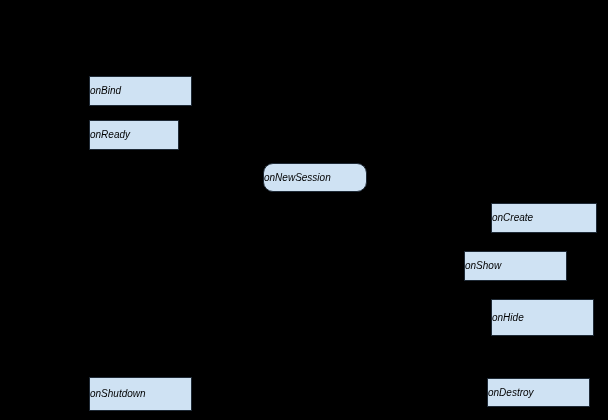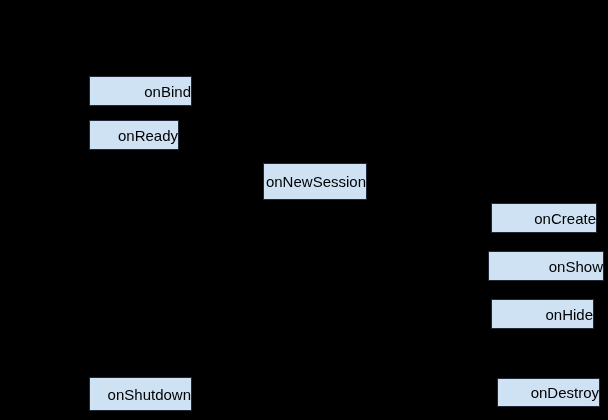--- a/index.html
+++ b/index.html
@@ -16,37 +16,38 @@
     height: 420px;
     background: var(--bg);
     overflow: hidden;
     font-family: "Liberation Sans", sans-serif;
   }
   .node {
     position: absolute;
     background: var(--node-fill);
     border: 1px solid var(--node-border);
     color: var(--node-text);
-    font-size: 15px;
+    font-size: 10px;
     line-height: 1;
     display: flex;
     align-items: center;
-    justify-content: flex-end;
+    justify-content: flex-start;
     text-align: center;
     white-space: nowrap;
+    font-style: italic;
   }
   
   .n-onbind      { left:  89px; top:  76px; width: 103px; height: 30px; }
   .n-onready     { left:  89px; top: 120px; width: 90px; height: 30px; }
-  .n-onnewsession{ left: 263px; top: 163px; width: 104px; height: 37px; }
+  .n-onnewsession{ left: 263px; top: 163px; width: 104px; height: 29px; border-radius: 10px; }
   .n-oncreate    { left: 491px; top: 203px; width: 106px; height: 30px; }
-  .n-onshow      { left: 488px; top: 251px; width: 116px; height: 30px; }
-  .n-onhide      { left: 491px; top: 299px; width: 103px; height: 30px; padding-left: 40px; }
+  .n-onshow      { left: 464px; top: 251px; width: 103px; height: 30px; }
+  .n-onhide      { left: 491px; top: 299px; width: 103px; height: 37px; }
   .n-onshutdown  { left:  89px; top: 377px; width: 103px; height: 34px; }
-  .n-ondestroy   { left: 497px; top: 378px; width: 103px; height: 29px; }
+  .n-ondestroy   { left: 487px; top: 378px; width: 103px; height: 29px; }
 </style>
 </head>
 <body>
 
 <div class="canvas">
 
   <div class="node n-onbind">
     <span>onBind</span>
   </div>
 

